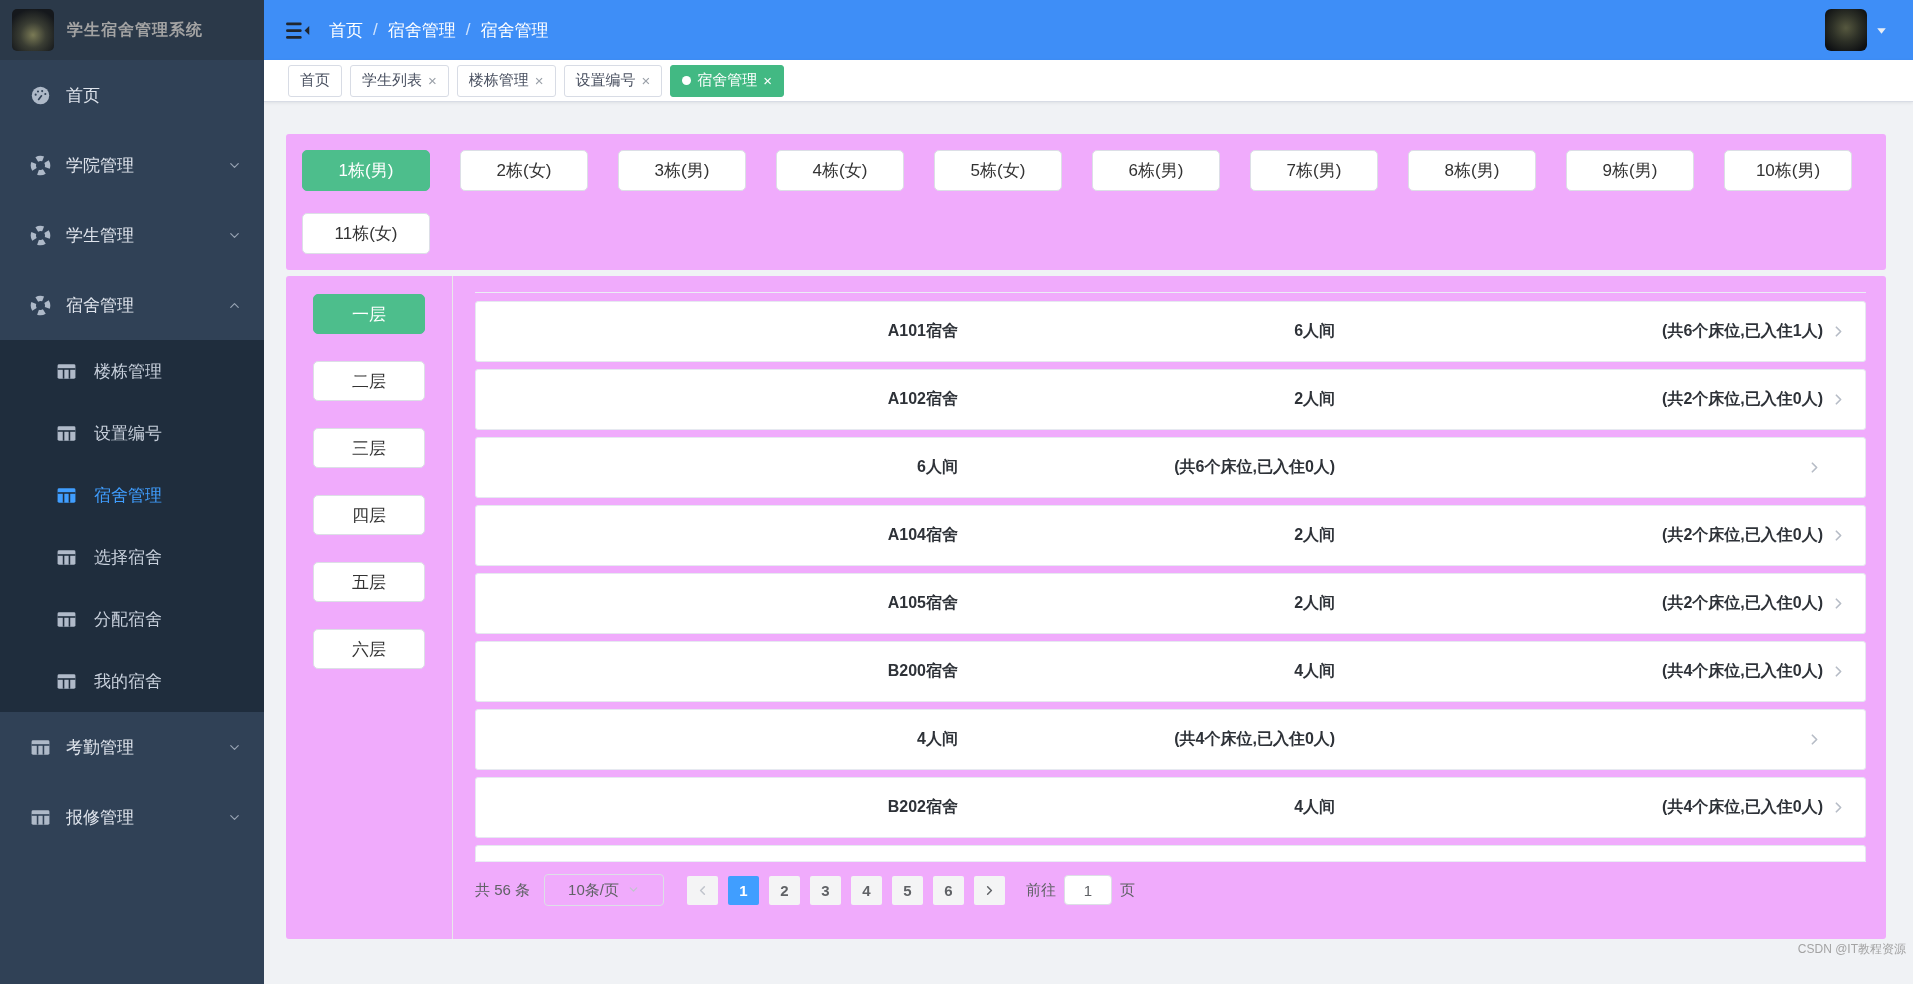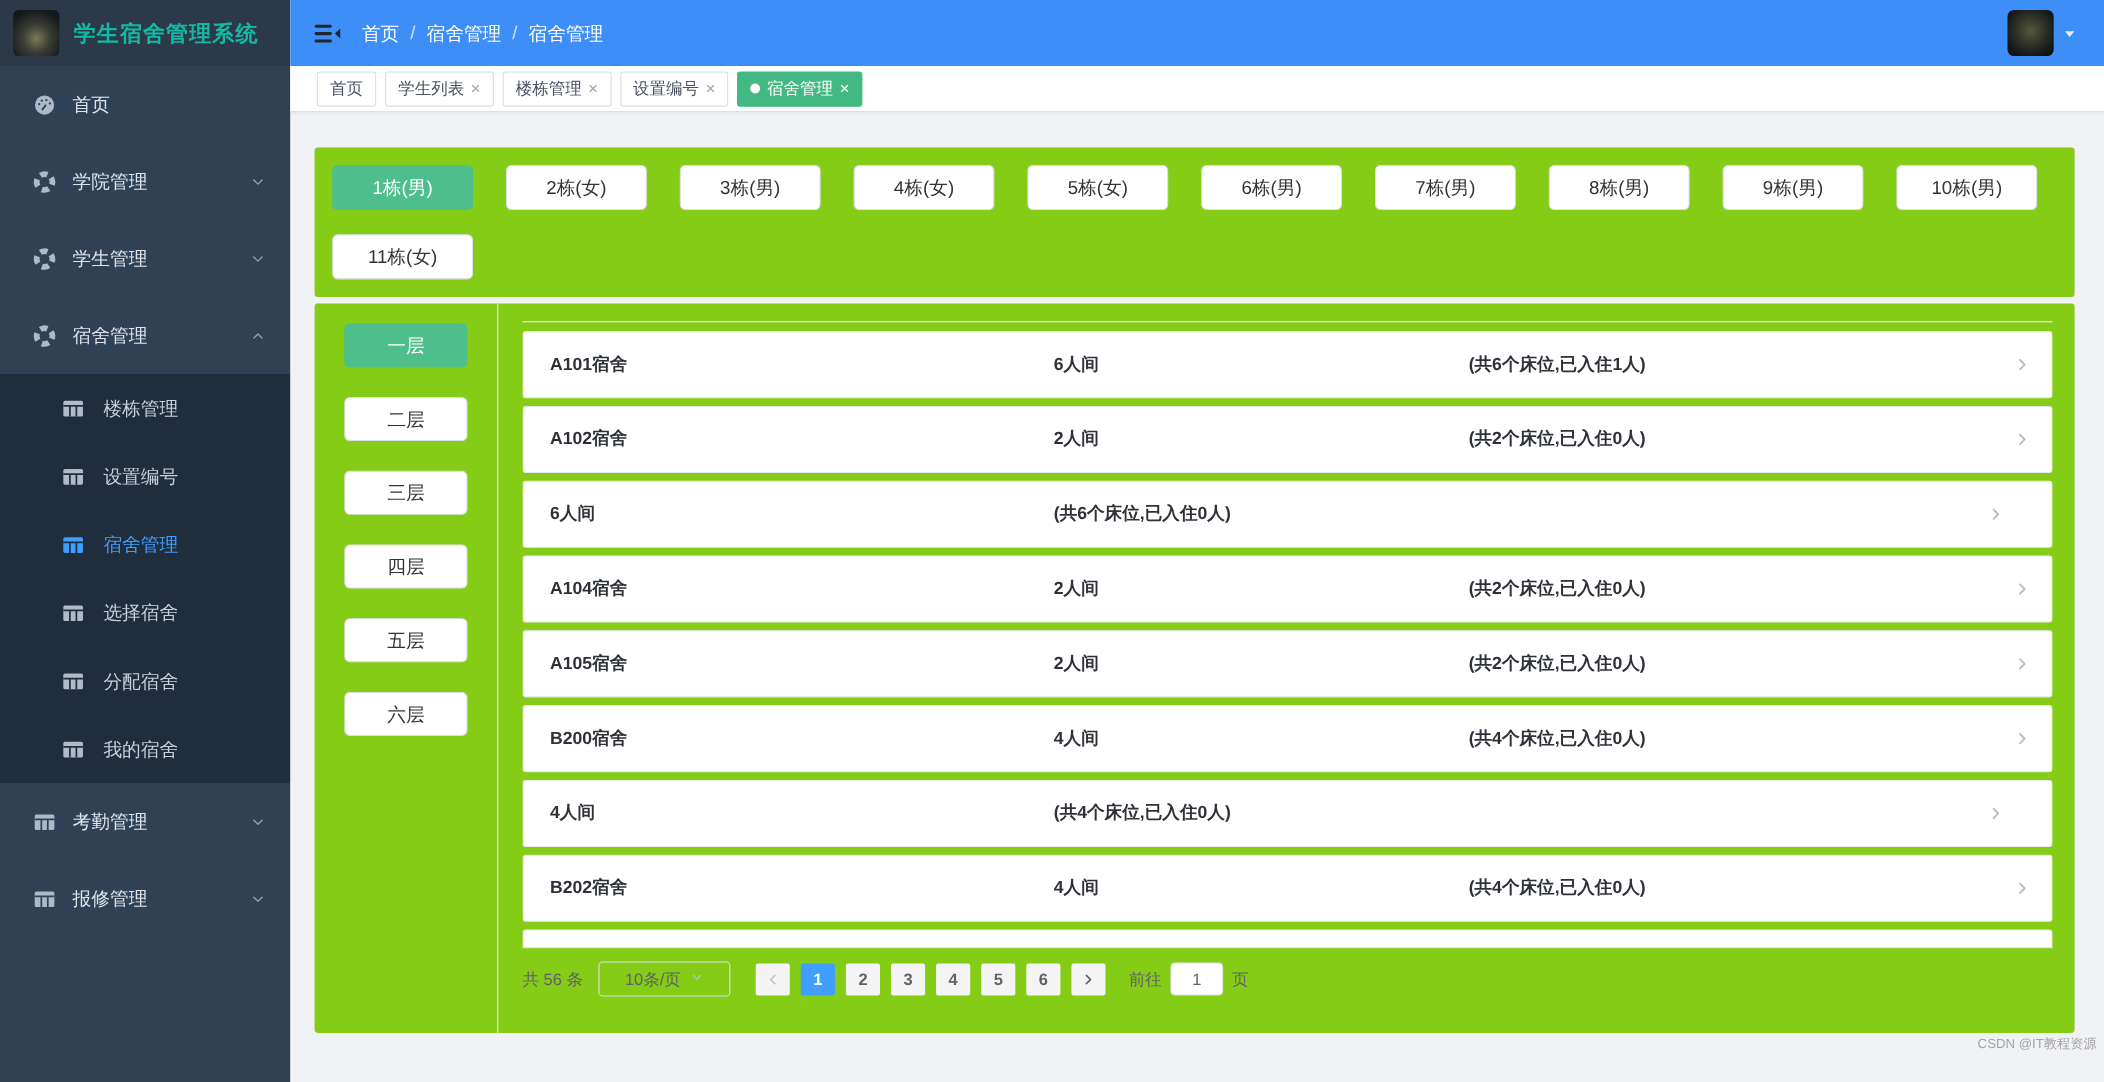--- a/index.html
+++ b/index.html
@@ -5,21 +5,21 @@
   * { margin:0; padding:0; box-sizing:border-box; }
   html,body { width:100%; height:100%; }
   body { font-family:"Liberation Sans","DejaVu Sans",sans-serif; overflow:hidden; background:#f0f2f5; }
   .app { width:1913px; height:984px; display:flex; overflow:hidden; }
 
   
   .sidebar { width:264px; flex-shrink:0; background:#304156; display:flex; flex-direction:column; overflow:hidden; }
   .logo { height:60px; flex-shrink:0; display:flex; align-items:center; gap:13px; padding-left:12px; background:#2b3949; }
   .logo-img { width:42px; height:42px; border-radius:5px; flex-shrink:0;
               background:radial-gradient(circle at 50% 62%, #7a7a55 0%, #3a3d33 38%, #15181c 78%); }
-  .logo-title { color:#14b8a6; font-size:20px; font-weight:bold; letter-spacing:1px; white-space:nowrap; }
+  .logo-title { color:#a3a3a3; font-size:16px; font-weight:bold; letter-spacing:1px; white-space:nowrap; }
   .menu { flex:1; }
   .menu-item { height:70px; display:flex; align-items:center; padding-left:29px; color:#dfe4ec; font-size:17px; cursor:pointer; }
   .menu-item .icon { width:22px; display:flex; justify-content:center; margin-right:15px; }
   .menu-item .label { flex:1; }
   .menu-item .arrow { margin-right:22px; display:flex; }
   .submenu { background:#1f2d3d; }
   .submenu-item { height:62px; display:flex; align-items:center; padding-left:55px; color:#c8d0dc; font-size:17px; cursor:pointer; }
   .submenu-item .icon { width:22px; display:flex; justify-content:center; margin-right:17px; }
   .submenu-item.active { color:#409EFF; }
   .icon svg { display:block; }
@@ -41,36 +41,36 @@
              box-shadow:0 1px 3px rgba(0,21,41,.08); display:flex; align-items:center; padding-left:24px; gap:8px; }
   .tag { height:32px; display:inline-flex; align-items:center; gap:6px; padding:0 11px; border:1px solid #d8dce5;
          background:#fff; color:#495060; font-size:15px; border-radius:3px; cursor:pointer; white-space:nowrap; }
   .tag .dot { width:9px; height:9px; border-radius:50%; background:#ffffff; }
   .tag .tag-close { font-size:15px; color:#9aa0a8; line-height:1; cursor:pointer; }
   .tag.active { background:#42b983; border-color:#42b983; color:#ffffff; }
   .tag.active .tag-close { color:#ffffff; }
 
   
   .content { flex:1; min-height:0; padding:32px 27px 0 22px; overflow:hidden; }
-  .card { background:#84cc16; border-radius:3px; }
+  .card { background:#f0abfc; border-radius:3px; }
   .card-buildings { padding:16px; display:flex; flex-wrap:wrap; gap:22px 30px; }
   .btn { height:41px; min-width:128px; padding:0 10px; border:1px solid #dcdfe6; border-radius:5px; background:#fff;
          color:#333; font-size:17px; font-family:inherit; display:flex; align-items:center; justify-content:center; cursor:pointer; }
   .btn.active { background:#4dbe8c; border-color:#4dbe8c; color:#fff; }
 
   .card-main { margin-top:6px; height:663px; display:flex; }
   .floors { width:167px; flex-shrink:0; border-right:1px solid #e8e8e8; padding-top:18px;
             display:flex; flex-direction:column; align-items:center; gap:27px; }
   .floors .btn { height:40px; min-width:112px; width:112px; }
 
   .dorm-area { flex:1; min-width:0; padding:16px 20px 0 22px; display:flex; flex-direction:column; }
   .dorm-list { height:570px; overflow:hidden; border-top:1px solid #ebeef5; border-bottom:1px solid #ebeef5; padding-top:8px; }
   .dorm-row { height:61px; margin-bottom:7px; border:1px solid #e6e9f0; border-radius:3px; background:#fff;
               display:grid; grid-template-columns:34% 28% 1fr 24px; align-items:center; padding:0 18px 0 24px;
-              font-size:16px; font-weight:bold; color:#2e3238; cursor:pointer; }
+              font-size:16px; font-weight:bold; color:#2e3238; cursor:pointer;text-align:right; }
   .dorm-row .row-chevron { justify-self:end; display:flex; }
 
   
   .pagination { margin-top:12px; display:flex; align-items:center; font-size:15px; color:#606266; }
   .pg-total { margin-right:14px; }
   .page-size-select { width:120px; height:32px; border:1px solid #dcdfe6; border-radius:4px; margin-right:18px;
                       display:flex; align-items:center; justify-content:center; gap:8px; cursor:pointer; color:#606266; }
   .page-btn { min-width:31px; height:29px; margin:0 5px; padding:0 4px; border-radius:2px; background:#f4f4f5;
               display:flex; align-items:center; justify-content:center; font-weight:bold; color:#606266; cursor:pointer; }
   .page-btn.active { background:#409EFF; color:#ffffff; }

